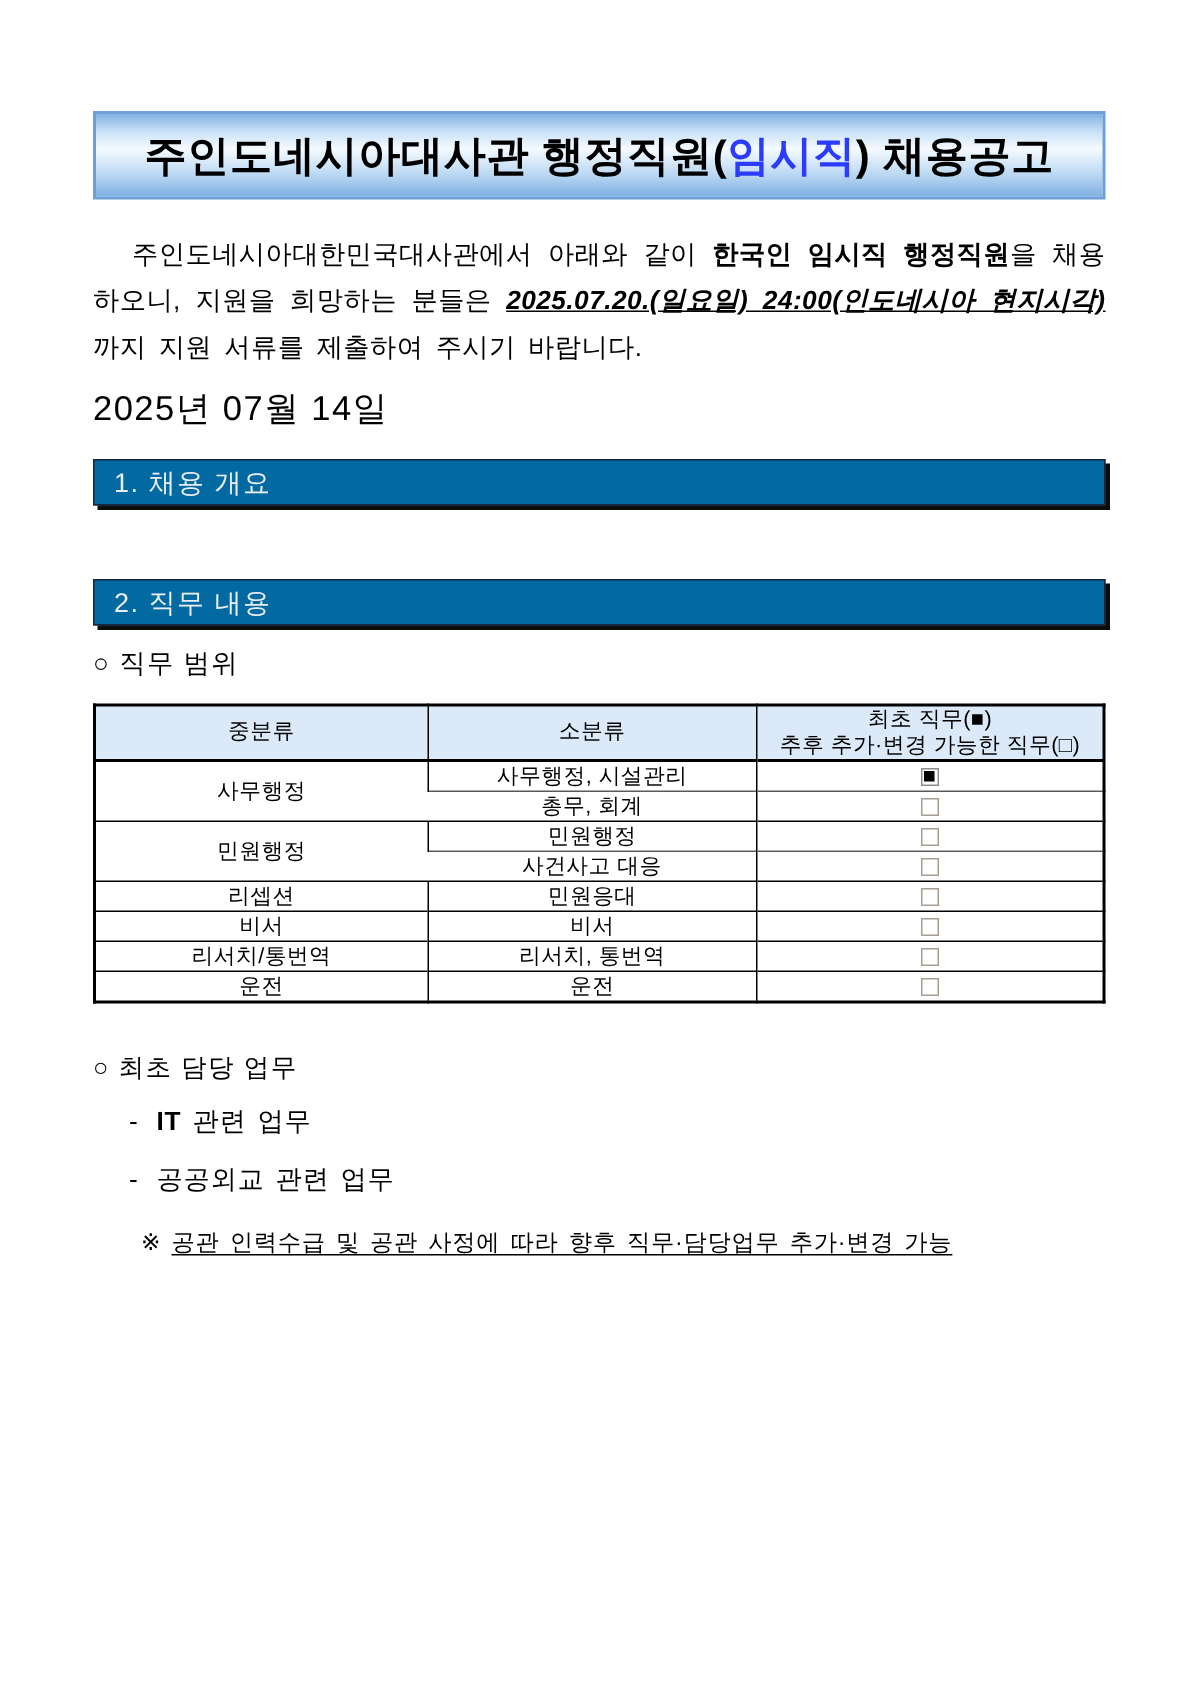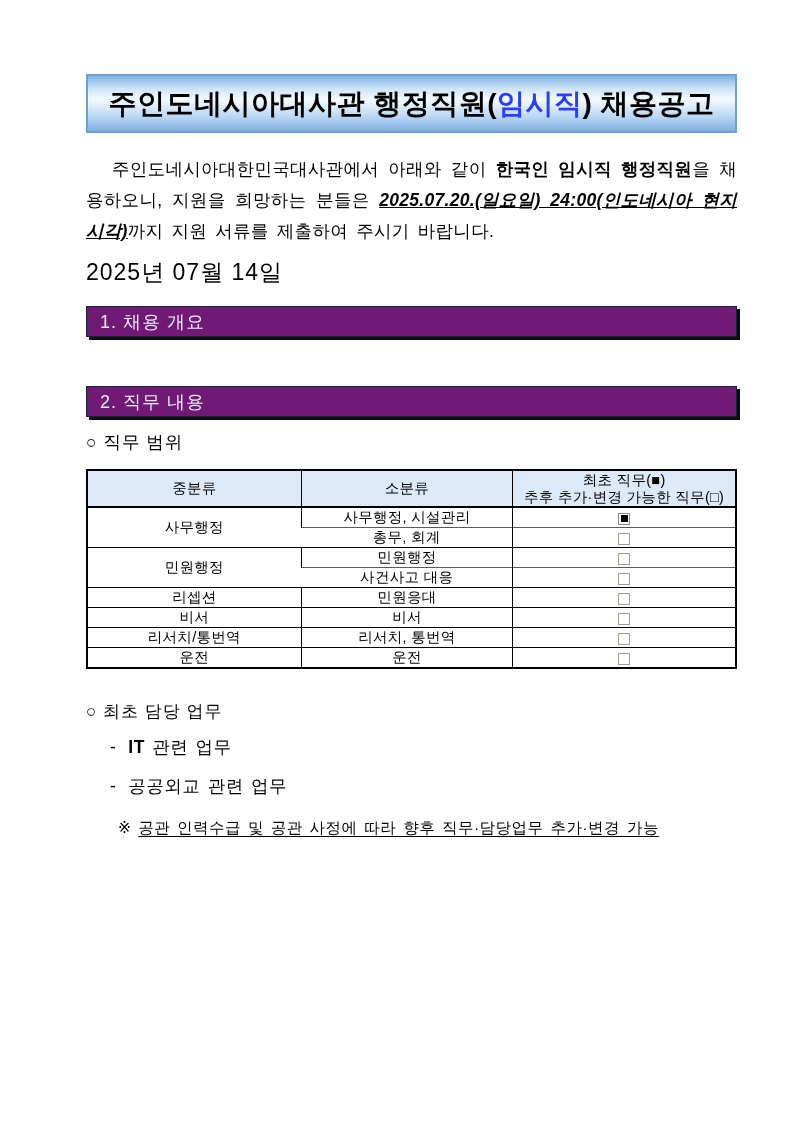--- a/index.html
+++ b/index.html
@@ -4,21 +4,21 @@
 <style>
   * { margin:0; padding:0; box-sizing:border-box; }
   html,body { background:#ffffff; }
   body {
     width:793px; height:1122px;
     font-family:"Liberation Sans","DejaVu Sans",sans-serif;
     color:#000;
     position:relative;
     overflow:hidden;
   }
-  .content { padding:74px 56px 0 86px; }
+  .content { padding:74px 56px 0 62px; }
 
   
   .banner {
     height:59px;
     border:2px solid #6d9fd8;
     background:linear-gradient(to bottom,
       #82b2e5 0%, #cbe2f7 22%, #f4faff 42%, #e3f0fb 52%,
       #b7d6f2 75%, #7fafe2 100%);
     display:flex; align-items:center; justify-content:center;
     font-size:28px; font-weight:bold; letter-spacing:0.5px;
@@ -37,21 +37,21 @@
     font-weight:bold; font-style:italic; text-decoration:underline;
   }
 
   
   .dateblock { margin-top:10px; text-align:left; font-size:23px; line-height:31px; letter-spacing:1px; }
 
   
   .section-bar {
     margin-top:18px;
     height:31px;
-    background:#701a75;
+    background:#0369a1;
     border:1px solid #16233c;
     box-shadow:3px 3px 0 #0c0c0c;
     color:#e9edf4;
     font-size:18px;
     display:flex; align-items:center;
     padding-left:13px;
     letter-spacing:1px;
   }
   .gap-lg { margin-top:49px; }
 

